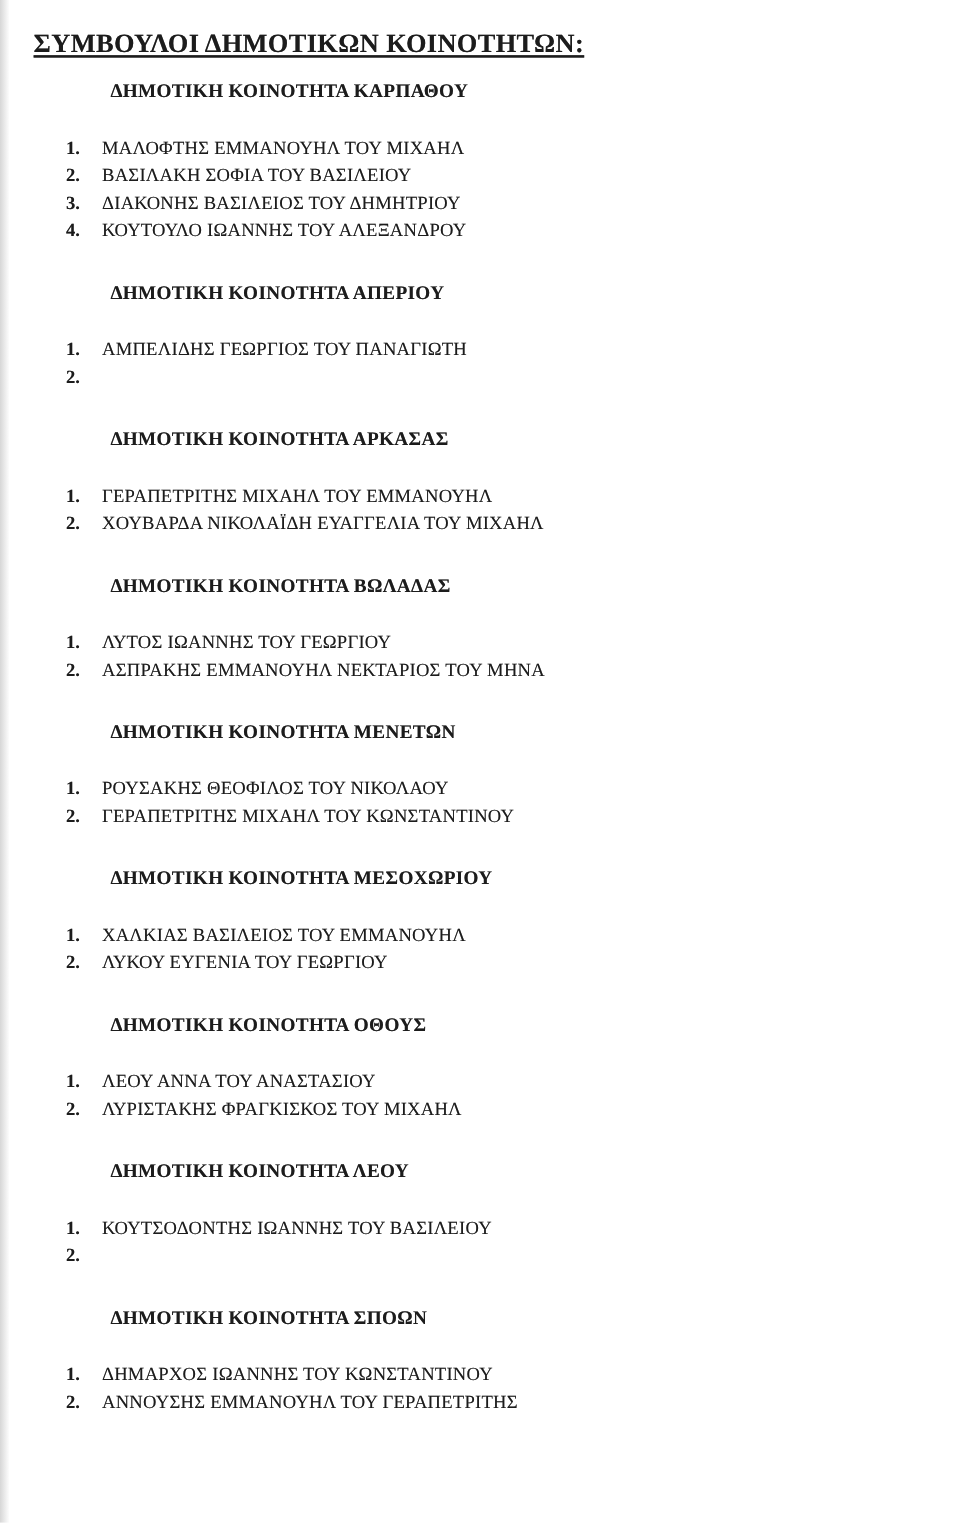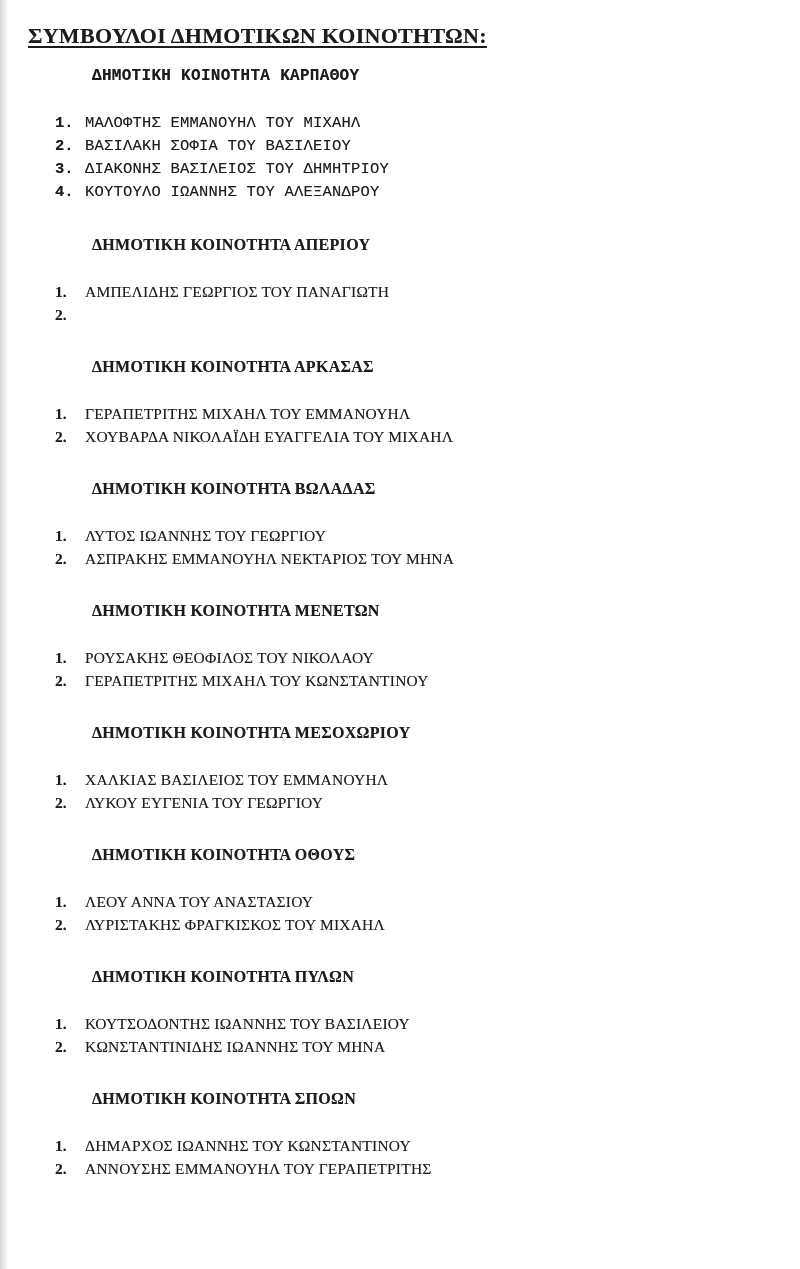--- a/index.html
+++ b/index.html
@@ -29,21 +29,21 @@
     font-size: 22px;
     font-weight: 700;
     letter-spacing: 0.3px;
     line-height: 20px;
     text-decoration: underline;
     text-decoration-thickness: 1.5px;
     text-underline-offset: 3px;
     text-shadow: 0 0 0.4px rgba(0,0,0,0.5);
   }
   .community { margin-top: 32px; }
-  .community:first-child { margin-top: 22px; font-family: Liberation Mono, monospace; }
+  .community:first-child { margin-top: 22px; }
   .community-heading {
     margin: 0 0 0 64px;
     font-size: 16px;
     font-weight: 700;
     letter-spacing: 0.3px;
     line-height: 17px;
     text-shadow: 0 0 0.4px rgba(0,0,0,0.5);
   }
   .member-list {
     list-style: none;
@@ -183,30 +183,29 @@
   </li>
 
   <li class="member-row">
     <span class="member-number">2.</span>
     <span class="member-name">ΛΥΡΙΣΤΑΚΗΣ ΦΡΑΓΚΙΣΚΟΣ ΤΟΥ ΜΙΧΑΗΛ</span>
   </li>
 </ol>
   </section>
 
   <section class="community">
-    <h2 class="community-heading">ΔΗΜΟΤΙΚΗ ΚΟΙΝΟΤΗΤΑ ΠΥΛΩΝ</h2>
+    <h2 class="community-heading">ΔΗΜΟΤΙΚΗ ΚΟΙΝΟΤΗΤΑ ΛΕΟΥ</h2>
     <ol class="member-list">
   <li class="member-row">
     <span class="member-number">1.</span>
     <span class="member-name">ΚΟΥΤΣΟΔΟΝΤΗΣ ΙΩΑΝΝΗΣ ΤΟΥ ΒΑΣΙΛΕΙΟΥ</span>
   </li>
 
   <li class="member-row">
     <span class="member-number">2.</span>
-    <span class="member-name">ΚΩΝΣΤΑΝΤΙΝΙΔΗΣ ΙΩΑΝΝΗΣ ΤΟΥ ΜΗΝΑ</span>
   </li>
 </ol>
   </section>
 
   <section class="community">
     <h2 class="community-heading">ΔΗΜΟΤΙΚΗ ΚΟΙΝΟΤΗΤΑ ΣΠΟΩΝ</h2>
     <ol class="member-list">
   <li class="member-row">
     <span class="member-number">1.</span>
     <span class="member-name">ΔΗΜΑΡΧΟΣ ΙΩΑΝΝΗΣ ΤΟΥ ΚΩΝΣΤΑΝΤΙΝΟΥ</span>

